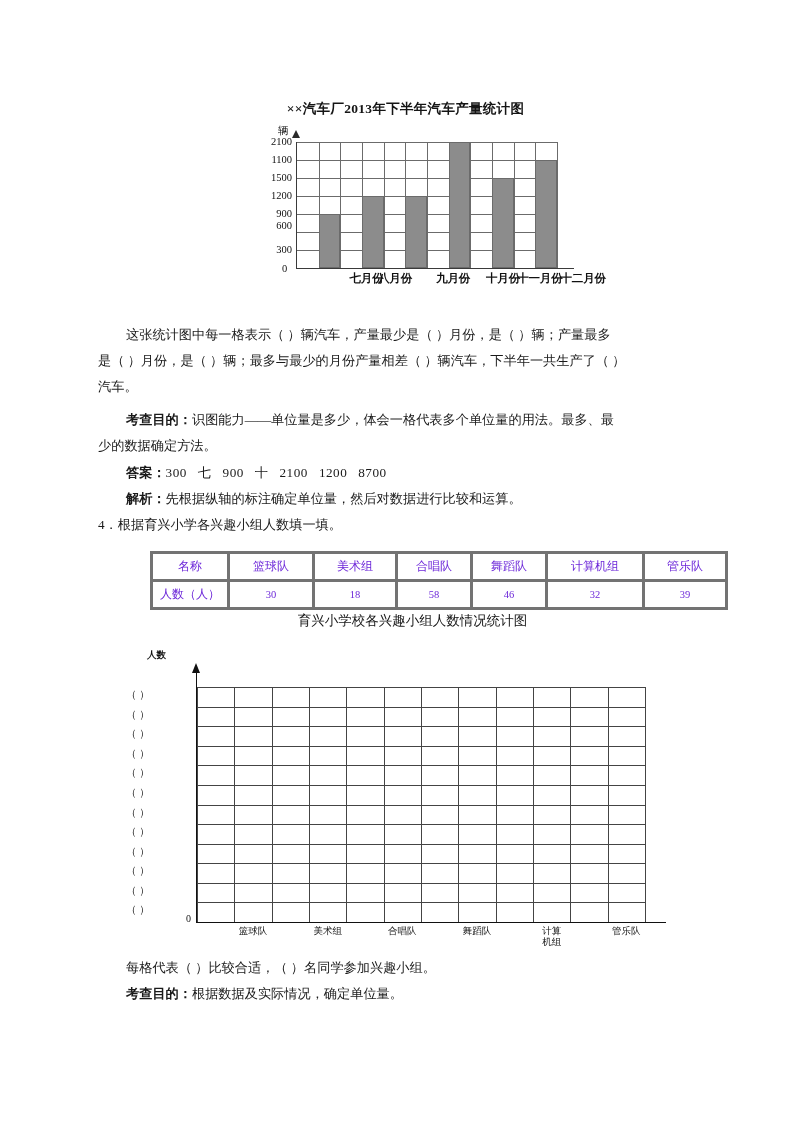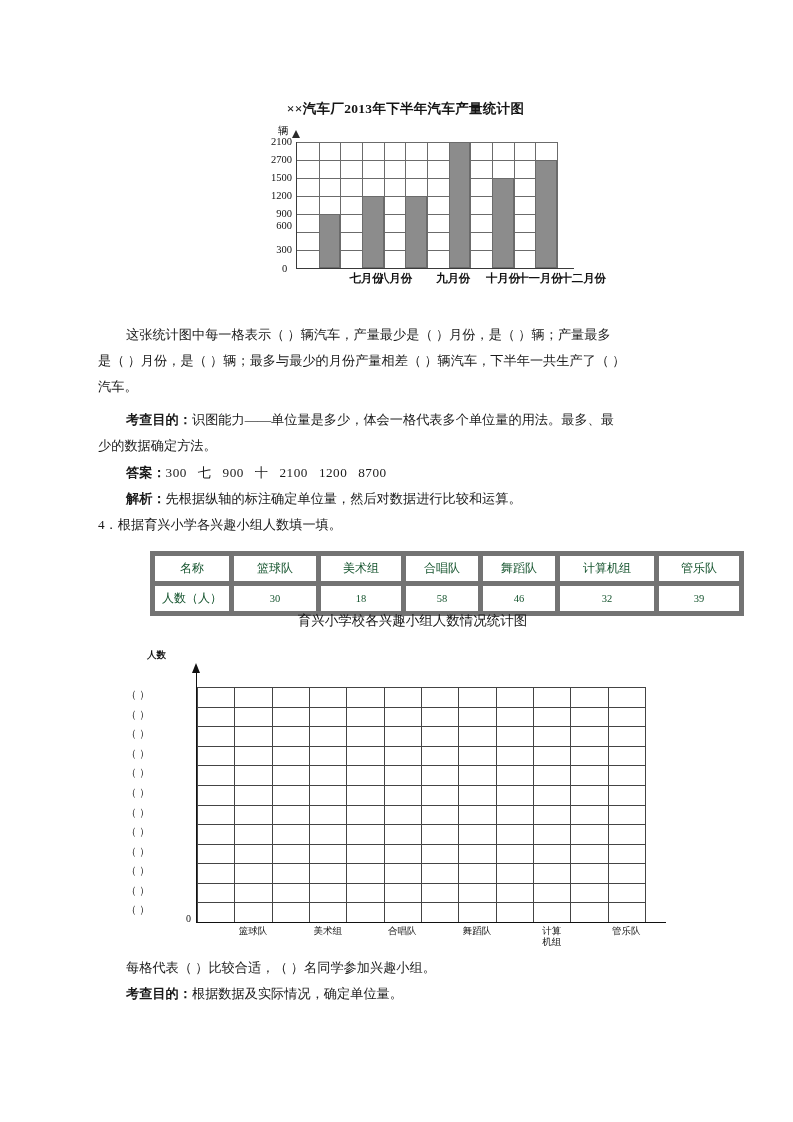--- a/index.html
+++ b/index.html
@@ -160,25 +160,25 @@
 
   
   #info-table {
     position: absolute;
     left: 150px;
     top: 551px;
     border-collapse: collapse;
     font-size: 12px;
   }
   #info-table td, #info-table th {
-    border: 5px solid #737373;
+    border: 3px solid #737373;
     text-align: center;
     font-weight: normal;
     font-family: "Liberation Serif", serif;
-    color: #14532d;
+    color: #6d28d9;
   }
   #info-table .rowhead {
     width: 72px;
     height: 23px;
     font-size: 12px;
   }
   #info-table .colhead {
     height: 23px;
     font-size: 12px;
   }
@@ -316,21 +316,21 @@
 
     <div id="chart1-area">
       <div id="c1-yaxis-label">辆</div>
       <div id="c1-arrow"></div>
       <div id="c1-yticks">
           <div class="c1-ytick" style="top: 103px;">300</div>
           <div class="c1-ytick" style="top: 79px;">600</div>
           <div class="c1-ytick" style="top: 67px;">900</div>
           <div class="c1-ytick" style="top: 49px;">1200</div>
           <div class="c1-ytick" style="top: 31px;">1500</div>
-          <div class="c1-ytick" style="top: 13px;">2700</div>
+          <div class="c1-ytick" style="top: 13px;">1100</div>
           <div class="c1-ytick" style="top: -5px;">2100</div>
         </div>
       <div id="c1-plot">
           <div class="c1-hline" style="top: 108px;"></div>
           <div class="c1-hline" style="top: 90px;"></div>
           <div class="c1-hline" style="top: 72px;"></div>
           <div class="c1-hline" style="top: 54px;"></div>
           <div class="c1-hline" style="top: 36px;"></div>
           <div class="c1-hline" style="top: 18px;"></div>
           <div class="c1-hline" style="top: 0px;"></div>

